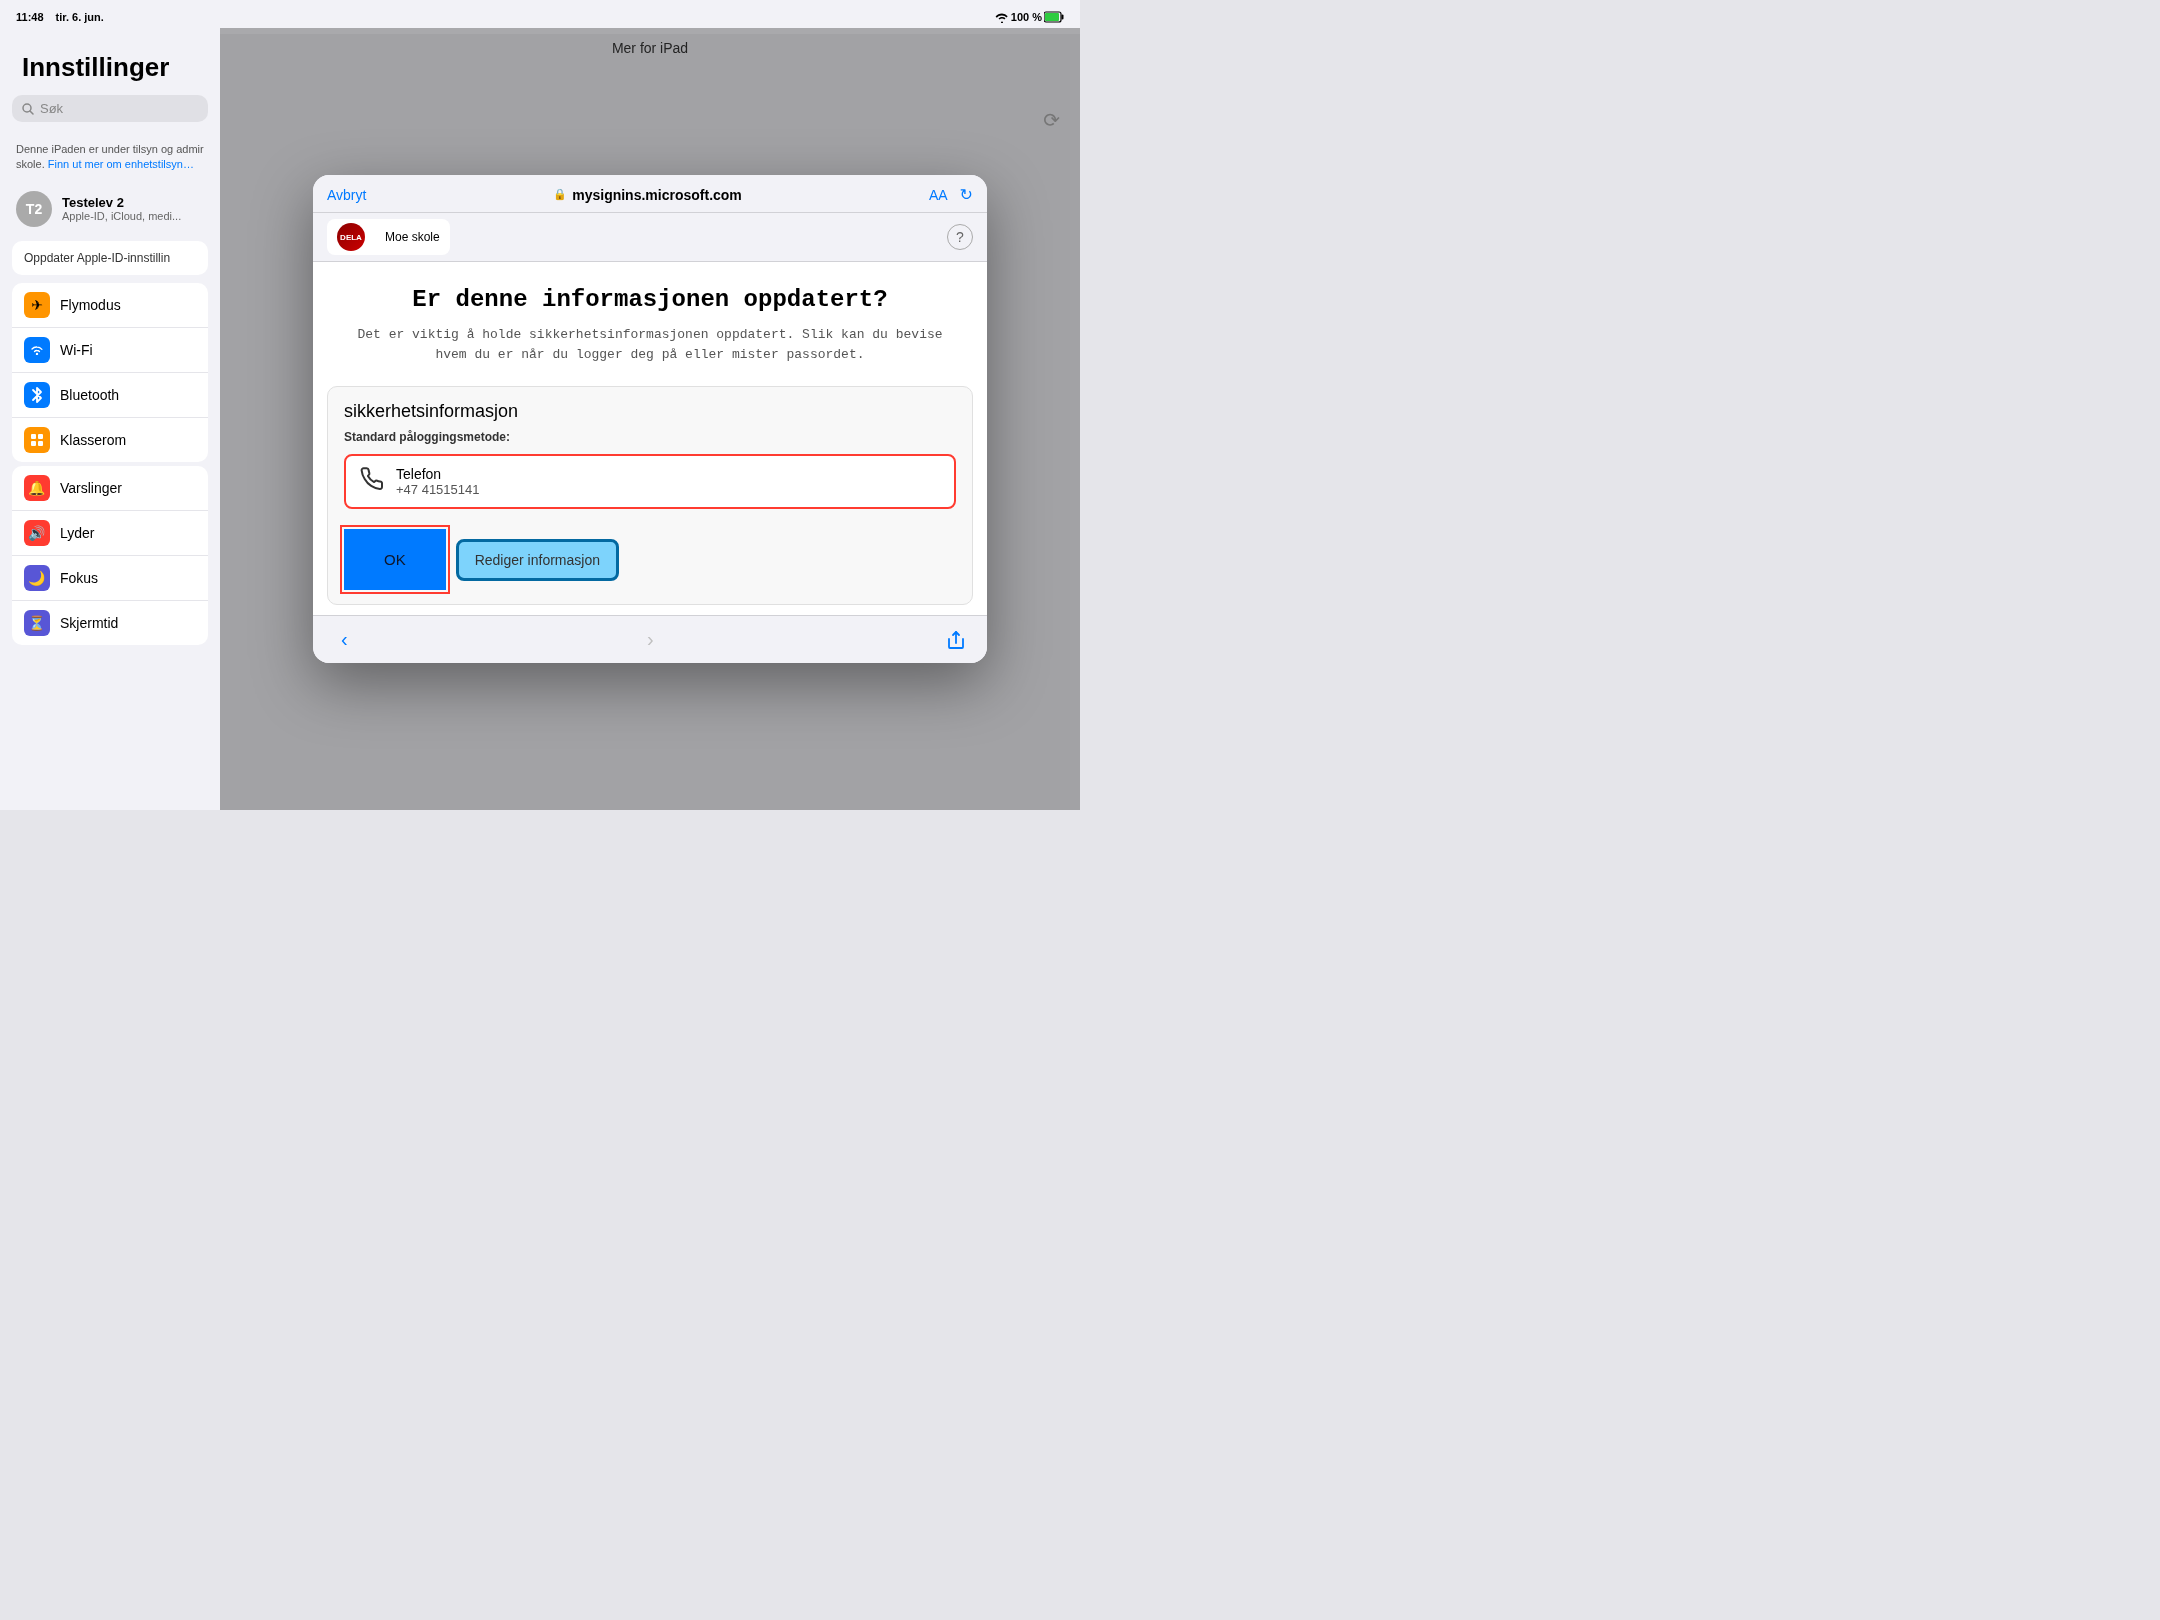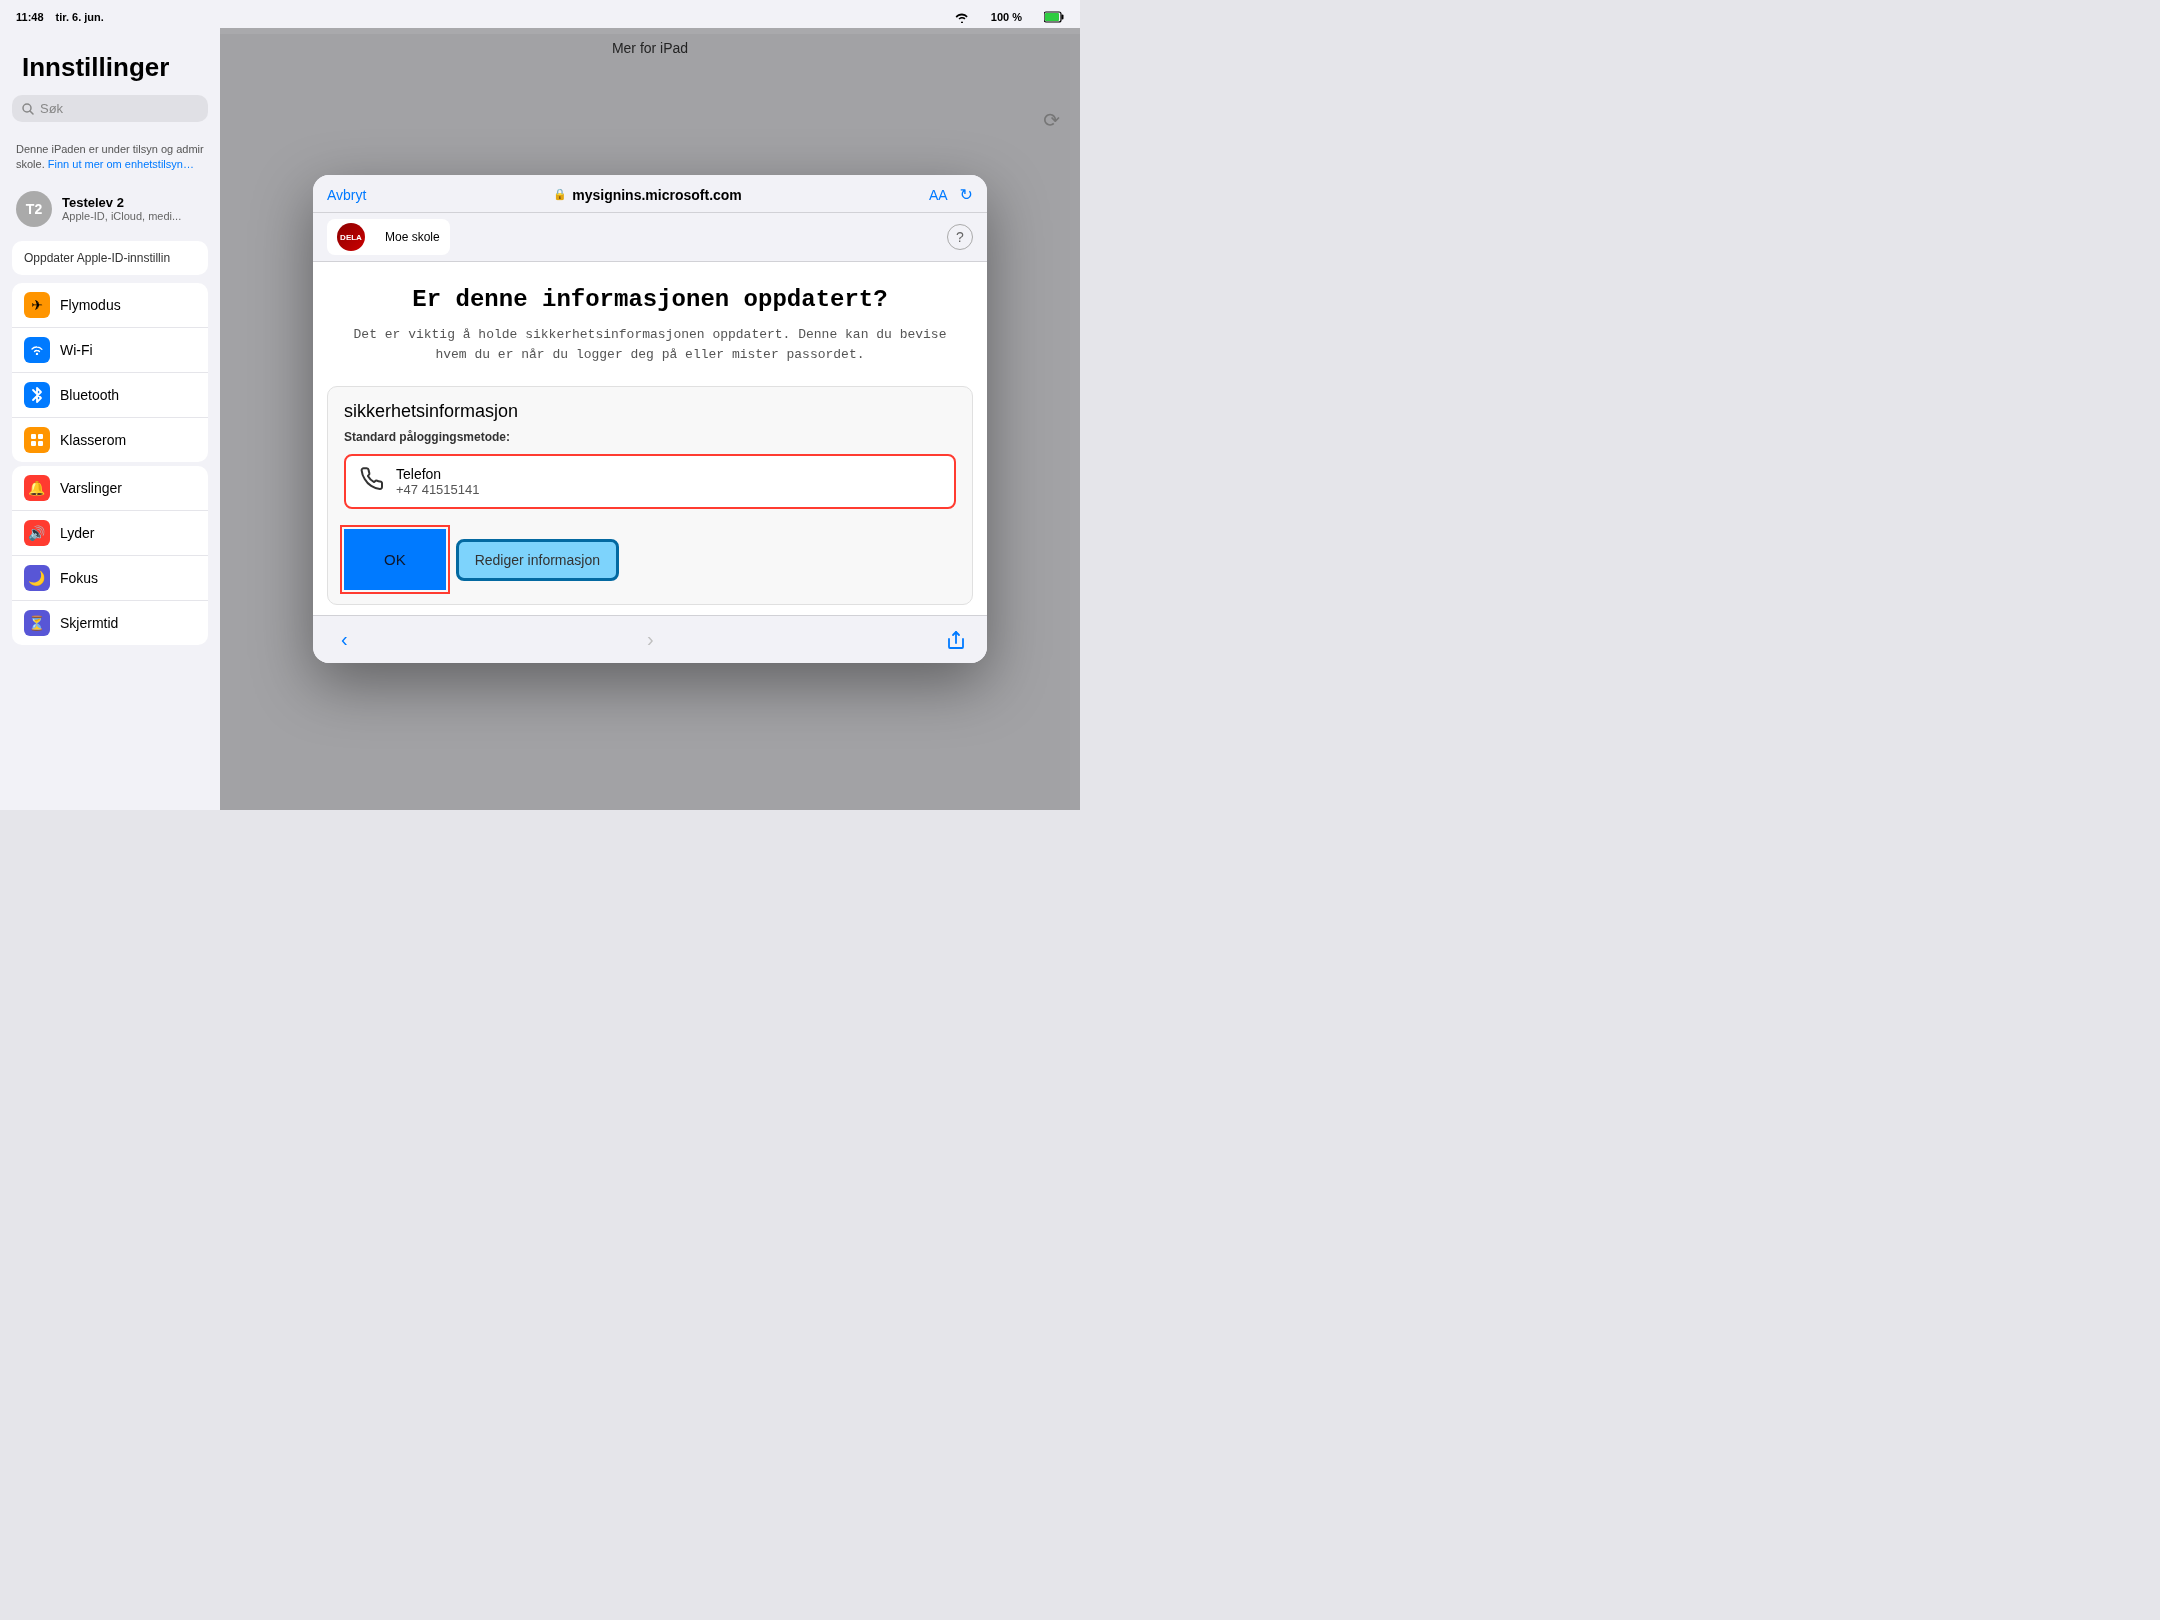--- a/index.html
+++ b/index.html
@@ -21,21 +21,21 @@
       display: flex;
       align-items: center;
       justify-content: space-between;
       padding: 17px 16px;
       font-size: 11px;
       font-weight: 600;
       color: #000;
       z-index: 10;
     }
     .status-bar-left { display: flex; gap: 12px; }
-    .status-bar-right { display: flex; align-items: center; gap: 22px; font-size: 11px; }
+    .status-bar-right { display: flex; align-items: center; gap: 2px; font-size: 11px; }
 
     
     .main-layout {
       position: absolute;
       top: 28px; left: 0; right: 0; bottom: 0;
       display: flex;
       background: #f2f2f7;
     }
 
     
@@ -482,21 +482,21 @@
           <div class="school-tab">
             <div class="school-logo">DELA</div>
             <span>Moe skole</span>
           </div>
           <div class="help-icon">?</div>
         </div>
 
         <div class="browser-content">
           <div class="content-header">
             <div class="content-title">Er denne informasjonen oppdatert?</div>
-            <div class="content-desc">Det er viktig å holde sikkerhetsinformasjonen oppdatert. Denne kan du bevise hvem du er når du logger deg på eller mister passordet.</div>
+            <div class="content-desc">Det er viktig å holde sikkerhetsinformasjonen oppdatert. Slik kan du bevise hvem du er når du logger deg på eller mister passordet.</div>
           </div>
 
           <div class="security-box">
             <div class="security-box-title">sikkerhetsinformasjon</div>
             <div class="security-box-subtitle">Standard påloggingsmetode:</div>
 
             <div class="phone-item">
               <div class="phone-icon">
                 <svg width="24" height="24" viewBox="0 0 24 24" fill="none" stroke="#333" stroke-width="2" stroke-linecap="round" stroke-linejoin="round">
                   <path d="M22 16.92v3a2 2 0 0 1-2.18 2 19.79 19.79 0 0 1-8.63-3.07A19.5 19.5 0 0 1 4.69 12a19.79 19.79 0 0 1-3.07-8.67A2 2 0 0 1 3.6 1.27h3a2 2 0 0 1 2 1.72 12.84 12.84 0 0 0 .7 2.81 2 2 0 0 1-.45 2.11L7.91 8.91a16 16 0 0 0 6.18 6.18l.91-.91a2 2 0 0 1 2.11-.45 12.84 12.84 0 0 0 2.81.7A2 2 0 0 1 22 16.92z"></path>

